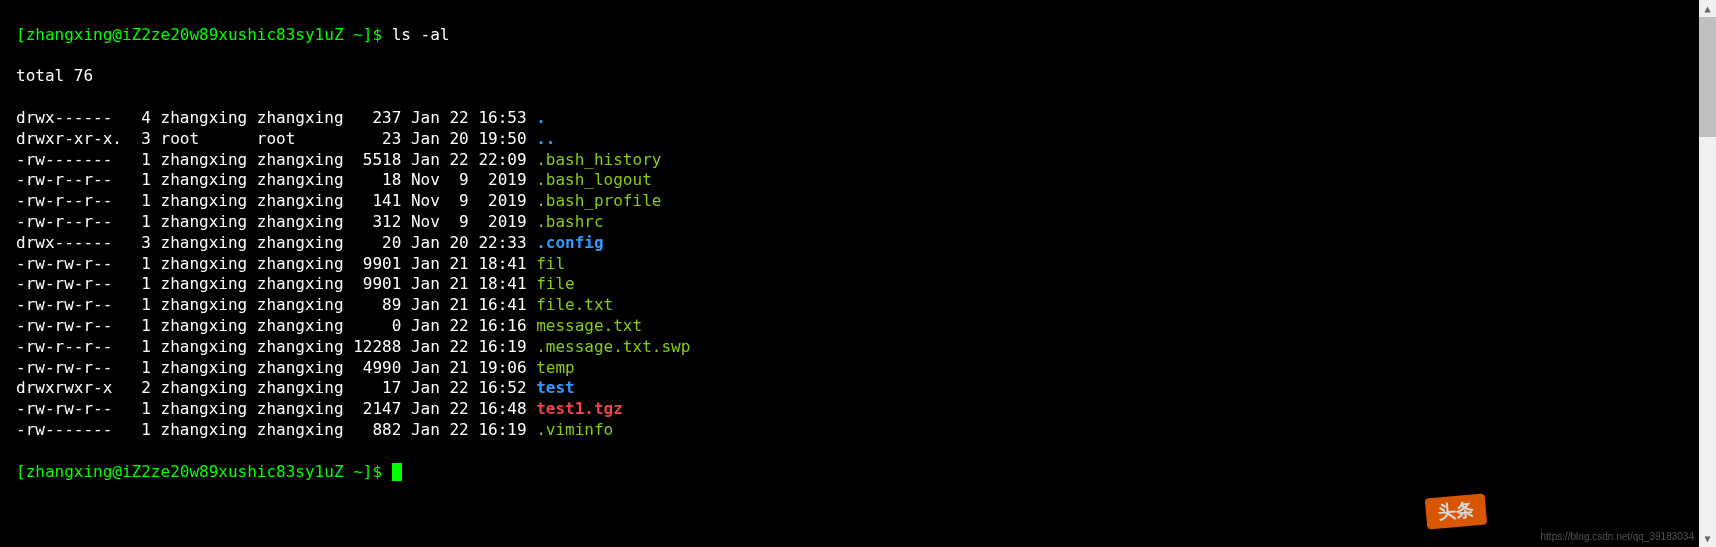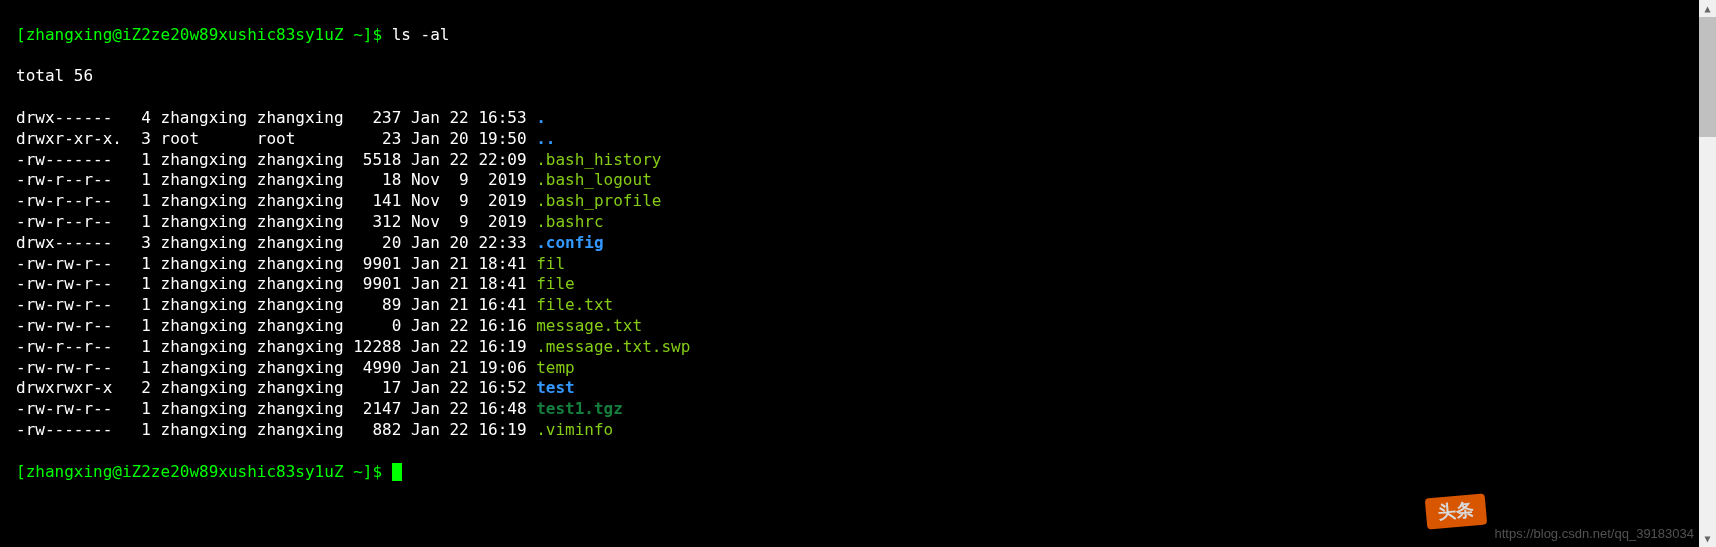--- a/index.html
+++ b/index.html
@@ -16,21 +16,21 @@
   }
   .terminal {
     padding: 4px 16px;
     white-space: pre;
   }
   .prompt { color: #00ff00; }
   .cmd    { color: #ffffff; }
   .white  { color: #ffffff; }
   .green  { color: #84cc16; }
   .blue   { color: #3399ff; font-weight: bold; }
-  .red    { color: #15803d; font-weight: bold; }
+  .red    { color: #ef4444; font-weight: bold; }
   .cursor {
     display: inline-block;
     width: 10px;
     height: 18px;
     background: #00ff00;
     vertical-align: text-bottom;
   }
   .scrollbar {
     position: absolute;
     right: 0;
@@ -58,21 +58,21 @@
     left: 0;
     width: 17px;
     height: 120px;
     background: #c0c0c0;
   }
   .watermark {
     position: absolute;
     right: 22px;
     bottom: 4px;
     font-family: sans-serif;
-    font-size: 13px;
+    font-size: 10px;
     color: #888;
     opacity: .6;
   }
   .badge {
     position: absolute;
     right: 230px;
     bottom: 20px;
     background: #ff6600;
     color: #fff;
     font-family: sans-serif;
@@ -82,21 +82,21 @@
     border-radius: 4px;
     transform: rotate(-5deg);
     opacity: .85;
   }
 </style>
 </head>
 <body>
 
 <div class="terminal">
 <div><span class="prompt">[zhangxing@iZ2ze20w89xushic83sy1uZ ~]$ </span><span class="cmd">ls -al</span></div>
-<div class="white">total 56</div>
+<div class="white">total 76</div>
 <div id="listing"><div><span class="white">drwx------   4 zhangxing zhangxing   237 Jan 22 16:53 </span><span class="blue">.</span></div><div><span class="white">drwxr-xr-x.  3 root      root         23 Jan 20 19:50 </span><span class="blue">..</span></div><div><span class="white">-rw-------   1 zhangxing zhangxing  5518 Jan 22 22:09 </span><span class="green">.bash_history</span></div><div><span class="white">-rw-r--r--   1 zhangxing zhangxing    18 Nov  9  2019 </span><span class="green">.bash_logout</span></div><div><span class="white">-rw-r--r--   1 zhangxing zhangxing   141 Nov  9  2019 </span><span class="green">.bash_profile</span></div><div><span class="white">-rw-r--r--   1 zhangxing zhangxing   312 Nov  9  2019 </span><span class="green">.bashrc</span></div><div><span class="white">drwx------   3 zhangxing zhangxing    20 Jan 20 22:33 </span><span class="blue">.config</span></div><div><span class="white">-rw-rw-r--   1 zhangxing zhangxing  9901 Jan 21 18:41 </span><span class="green">fil</span></div><div><span class="white">-rw-rw-r--   1 zhangxing zhangxing  9901 Jan 21 18:41 </span><span class="green">file</span></div><div><span class="white">-rw-rw-r--   1 zhangxing zhangxing    89 Jan 21 16:41 </span><span class="green">file.txt</span></div><div><span class="white">-rw-rw-r--   1 zhangxing zhangxing     0 Jan 22 16:16 </span><span class="green">message.txt</span></div><div><span class="white">-rw-r--r--   1 zhangxing zhangxing 12288 Jan 22 16:19 </span><span class="green">.message.txt.swp</span></div><div><span class="white">-rw-rw-r--   1 zhangxing zhangxing  4990 Jan 21 19:06 </span><span class="green">temp</span></div><div><span class="white">drwxrwxr-x   2 zhangxing zhangxing    17 Jan 22 16:52 </span><span class="blue">test</span></div><div><span class="white">-rw-rw-r--   1 zhangxing zhangxing  2147 Jan 22 16:48 </span><span class="red">test1.tgz</span></div><div><span class="white">-rw-------   1 zhangxing zhangxing   882 Jan 22 16:19 </span><span class="green">.viminfo</span></div></div>
 <div><span class="prompt">[zhangxing@iZ2ze20w89xushic83sy1uZ ~]$ </span><span class="cursor"></span></div>
 </div>
 
 <div class="scrollbar">
   <div class="btn up">▲</div>
   <div class="thumb"></div>
   <div class="btn down">▼</div>
 </div>
 

